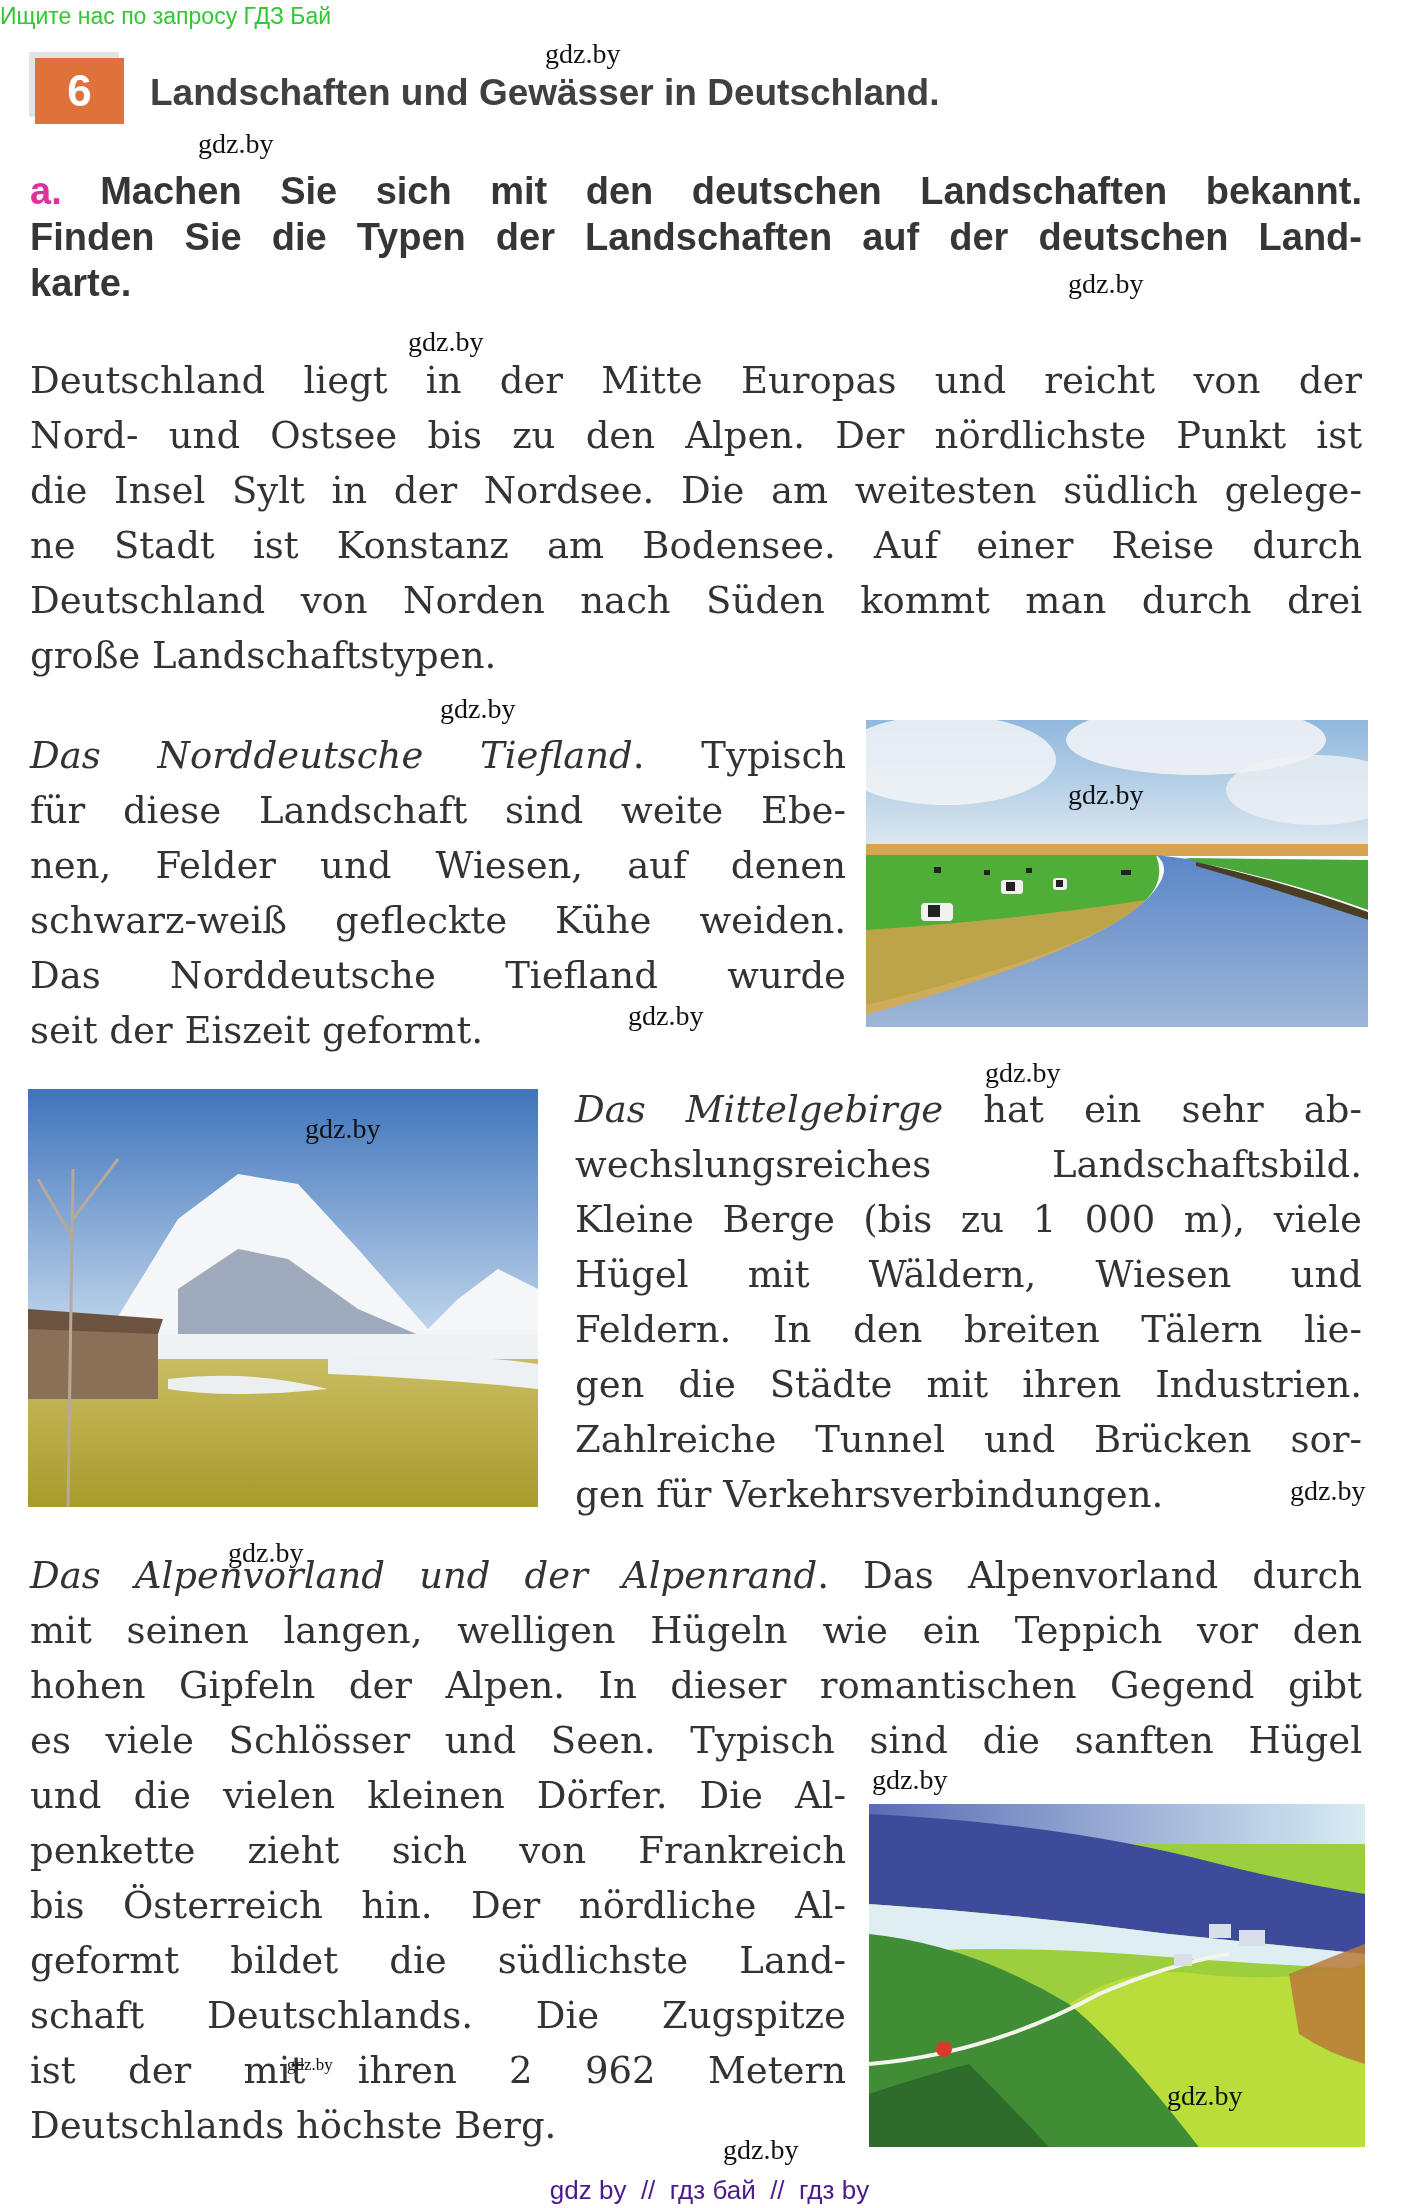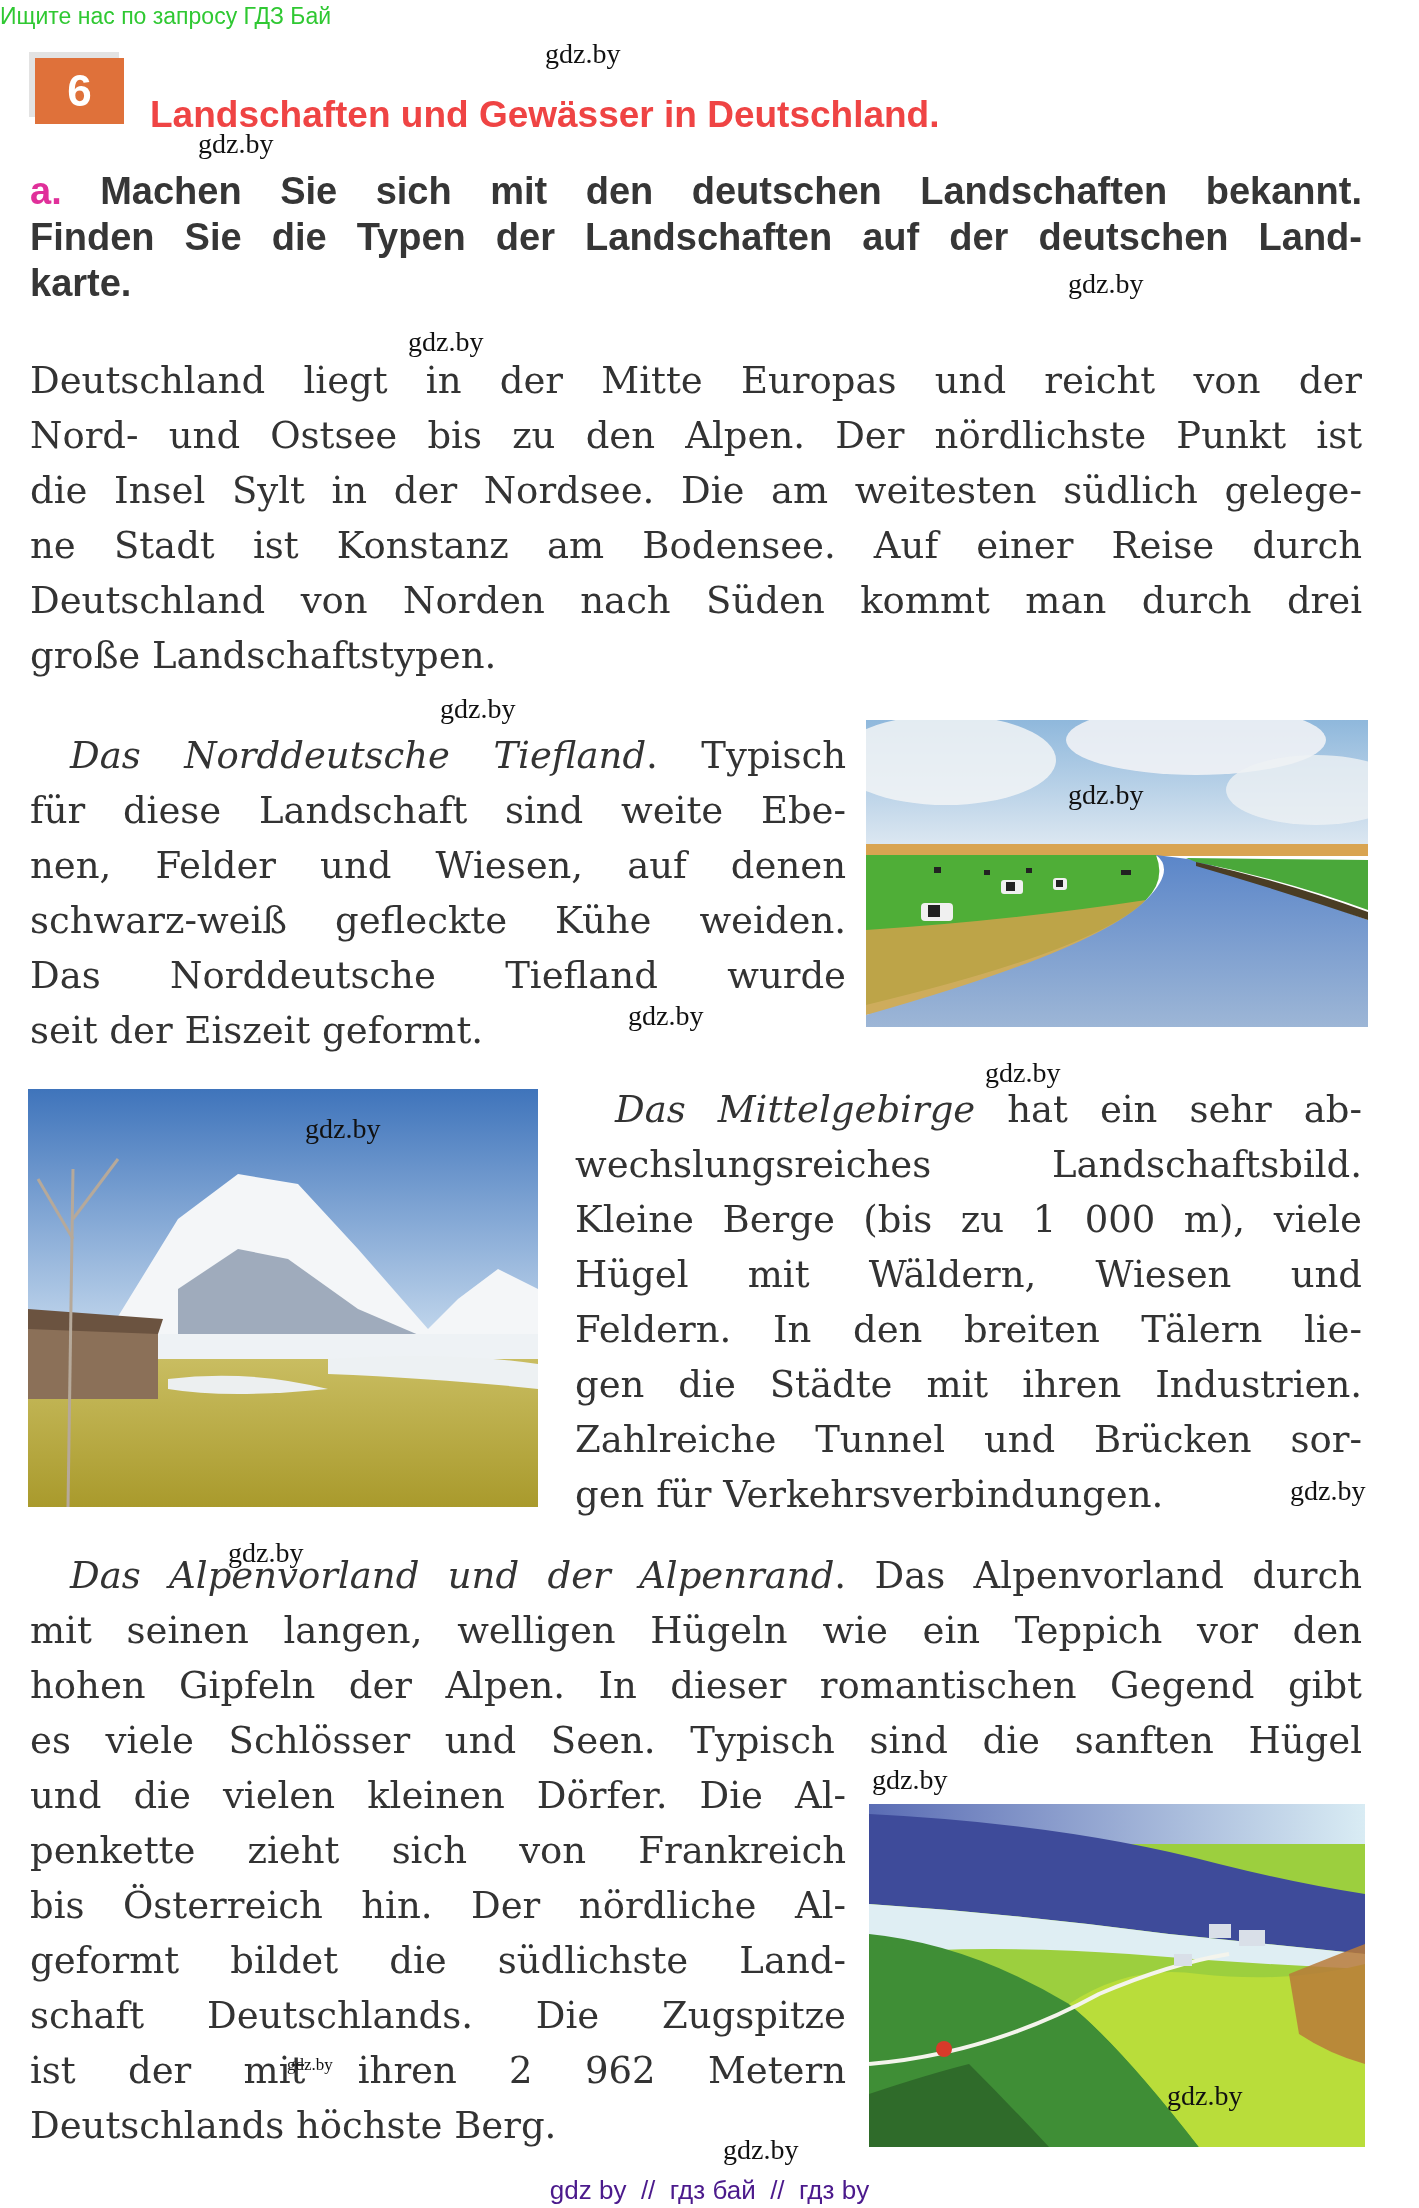--- a/index.html
+++ b/index.html
@@ -14,32 +14,32 @@
     line-height: 32px; white-space: nowrap;
   }
   .wm.small { font-size: 17px; line-height: 20px; }
   .badge-shadow { left: 29px; top: 52px; width: 90px; height: 65px; background: #e3e3e3; }
   .badge {
     left: 35px; top: 58px; width: 89px; height: 66px; background: #df713a;
     color: #fff; font-family: "Liberation Sans", sans-serif; font-weight: bold; font-size: 44px;
     text-align: center; line-height: 66px;
   }
   .title {
-    left: 150px; top: 93px; font-family: "Liberation Sans", sans-serif; font-weight: bold;
-    font-size: 37px; color: #ef4444; white-space: nowrap; line-height: 44px;
+    left: 150px; top: 71px; font-family: "Liberation Sans", sans-serif; font-weight: bold;
+    font-size: 37px; color: #404040; white-space: nowrap; line-height: 44px;
   }
   .task { left: 30px; width: 1332px; top: 168px; font-family: "Liberation Sans", sans-serif;
     font-weight: bold; font-size: 38px; color: #363636; }
   .task .ln { display: block; height: 46px; line-height: 46px; text-align: justify; text-align-last: justify; white-space: nowrap; overflow: visible; }
   .task .ln.last { text-align-last: left; }
   .task .marker { color: #e0309a; }
   .body-text { font-family: "DejaVu Serif", serif; font-size: 37px; color: #333333; }
   .lines .ln { display: block; height: 55px; line-height: 55px; text-align: justify; text-align-last: justify; white-space: nowrap; }
   .lines .ln.last { text-align-last: left; }
-  .lines i { font-style: italic; margin-left: 40px; }
+  .lines i { font-style: italic; }
   .photo { overflow: hidden; }
   .photo svg { display: block; width: 100%; height: 100%; }
   .footer {
     left: 0; width: 1419px; top: 2175px; text-align: center;
     font-family: "Liberation Sans", sans-serif; font-size: 26px; color: #4b1a8c; white-space: pre;
   }
 </style>
 </head>
 <body>
 

